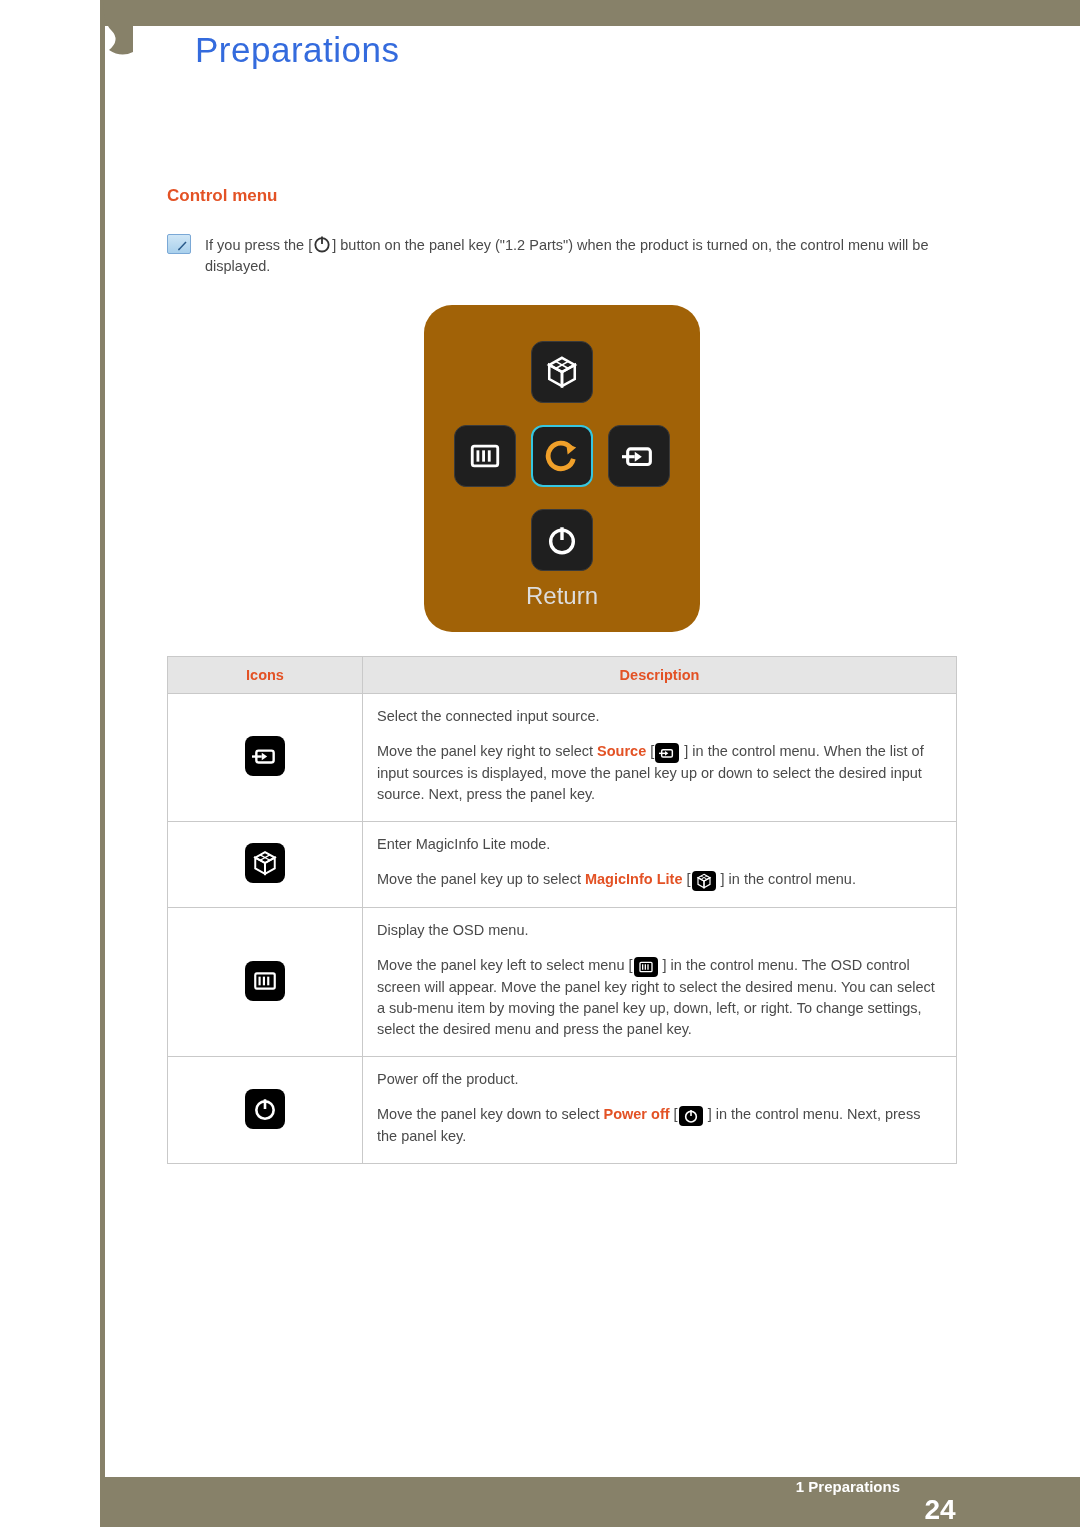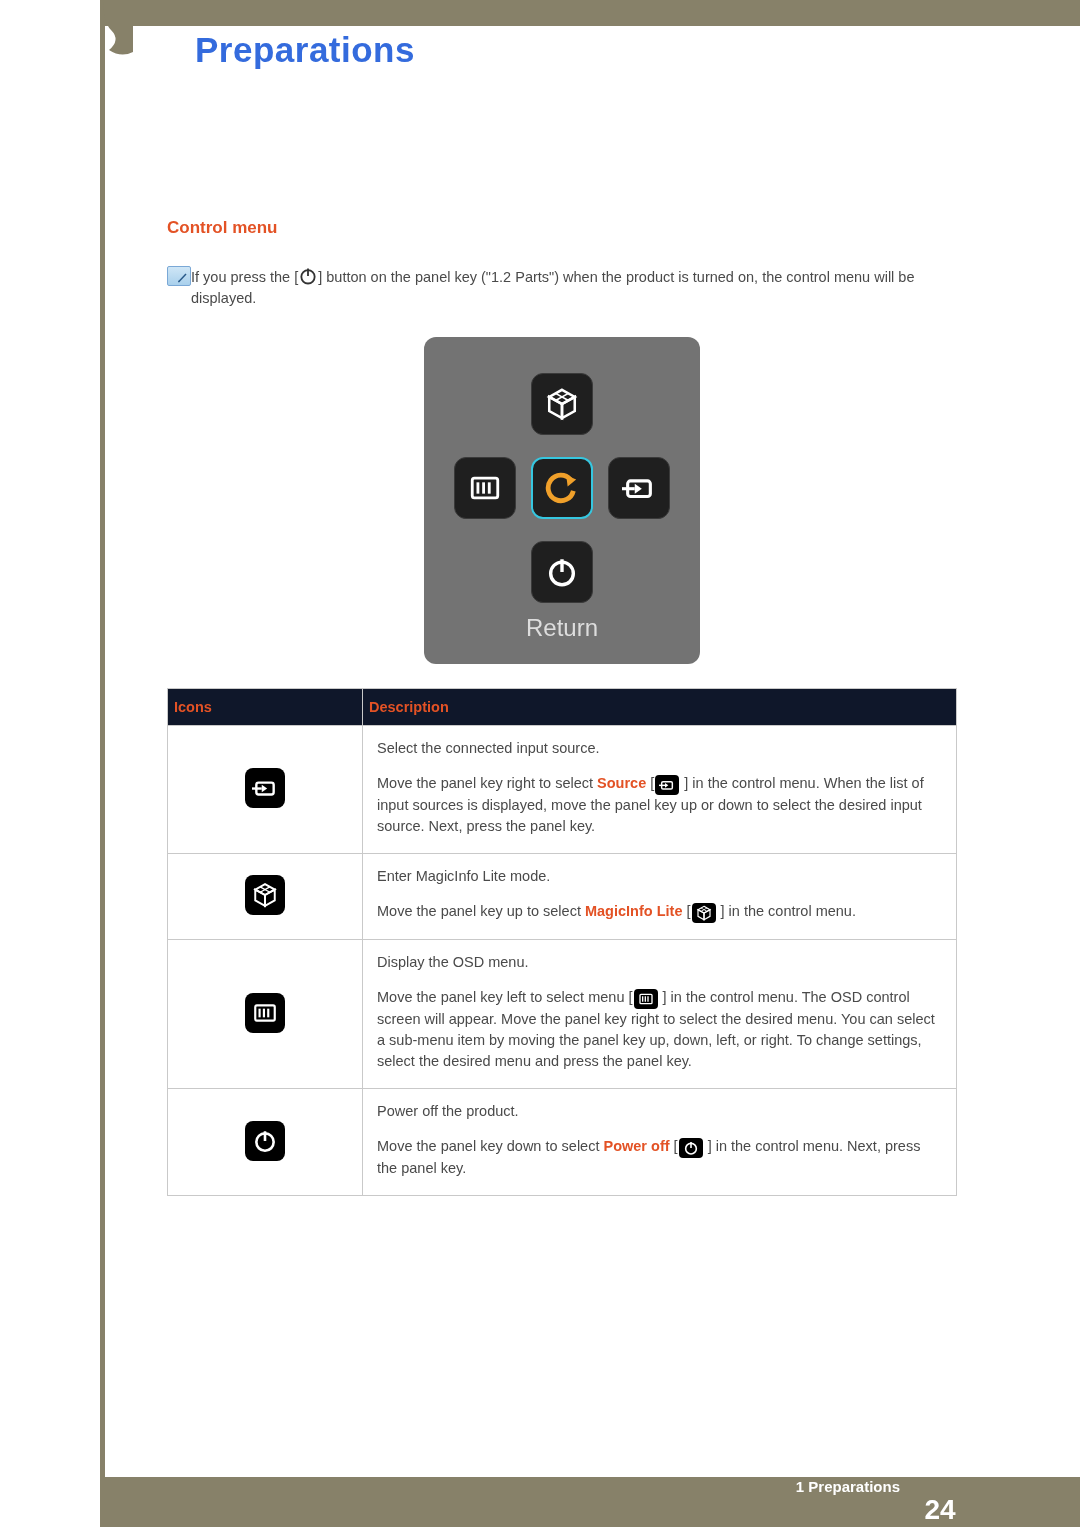--- a/index.html
+++ b/index.html
@@ -1,39 +1,39 @@
 <!DOCTYPE html>
 <html><head>
 <meta charset="utf-8">
 <style>
   * { margin: 0; padding: 0; box-sizing: border-box; }
   body { font-family: Arial, Helvetica, sans-serif; background: #fff; color: #333; width: 1080px; height: 1527px; overflow: hidden; position: relative; }
   .page-top-bar { height: 26px; background: #878169; display: flex; }
   .page-top-bar .left-seg { width: 105px; background: #fff; }
   .chapter-accent { position: absolute; left: 103px; top: 0; }
-  .chapter-title { position: absolute; left: 195px; top: 30px; font-size: 35px; font-weight: bold; color: #346bdd; letter-spacing: 0.5px; }
+  .chapter-title { position: absolute; left: 195px; top: 30px; font-size: 35px; font-weight: normal; color: #346bdd; letter-spacing: 0.5px; }
   .left-rail { position: absolute; left: 100px; top: 0; bottom: 0; width: 5px; background: #878169; }
   .content { position: absolute; left: 167px; top: 186px; width: 790px; }
-  .section-title { color: #e35225; font-size: 17px; font-weight: bold; margin-bottom: 28px; margin-top: 32px; }
-  .note-row { display: flex; gap: 0; align-items: flex-start; margin-bottom: 28px; }
+  .section-title { color: #e35225; font-size: 17px; font-weight: bold; margin-bottom: 28px; }
+  .note-row { display: flex; gap: 14px; align-items: flex-start; margin-bottom: 28px; }
   .note-icon { width: 24px; height: 20px; flex-shrink: 0; border: 1px solid #7aa8d6; border-radius: 2px; background: linear-gradient(#cfe6f6,#a9d0ec); position: relative; }
   .note-icon svg { position: absolute; right: 1px; bottom: 1px; }
   .note-text { font-size: 14.5px; color: #4a4a4a; line-height: 1.45; }
   .inline-icon { display: inline-flex; vertical-align: -4px; }
-  .control-panel { width: 276px; height: 327px; margin: 0 auto 24px auto; background: #737373; border-radius: 12px; position: relative; }
+  .control-panel { width: 276px; height: 327px; margin: 0 auto 24px auto; background: #a16207; border-radius: 28px; position: relative; }
   .tile { position: absolute; width: 62px; height: 62px; border-radius: 12px; background: #1f1f1f; border: 1px solid #3a3a3a; display: flex; align-items: center; justify-content: center; }
   .tile.top { left: 107px; top: 36px; }
   .tile.left { left: 30px; top: 120px; }
   .tile.center { left: 107px; top: 120px; border: 2px solid #36c7e0; }
   .tile.right { left: 184px; top: 120px; }
   .tile.bottom { left: 107px; top: 204px; }
   .return-label { position: absolute; left: 0; right: 0; bottom: 22px; text-align: center; color: #ddd; font-size: 24px; }
   table.icon-table { border-collapse: collapse; width: 100%; }
   table.icon-table th, table.icon-table td { border: 1px solid #c9c9c9; font-size: 14.5px; color: #4a4a4a; vertical-align: top; }
-  table.icon-table th { background: #0f172a; color: #e35225; font-weight: bold; padding: 10px 6px; text-align: left; }
+  table.icon-table th { background: #e5e5e5; color: #e35225; font-weight: bold; padding: 10px 6px; text-align: center; }
   table.icon-table th:first-child { width: 195px; }
   table.icon-table td.iconcell { text-align: center; vertical-align: middle; padding: 10px; }
   table.icon-table td.desc { padding: 12px 14px 16px 14px; line-height: 1.45; }
   .tbl-icon { display: inline-block; width: 40px; height: 40px; background: #000; border-radius: 8px; position: relative; }
   .tbl-icon svg { position: absolute; left: 50%; top: 50%; transform: translate(-50%,-50%); }
   .small-icon { display: inline-flex; vertical-align: -5px; width: 24px; height: 20px; background: #000; border-radius: 4px; align-items: center; justify-content: center; margin: 0 1px; }
   .hl { color: #e35225; font-weight: bold; text-align: right; }
   .para-gap { height: 14px; }
   .footer { position: absolute; left: 0; right: 0; bottom: 0; height: 50px; }
   .footer .bar { position: absolute; left: 100px; right: 0; bottom: 0; height: 50px; background: #878169; }

